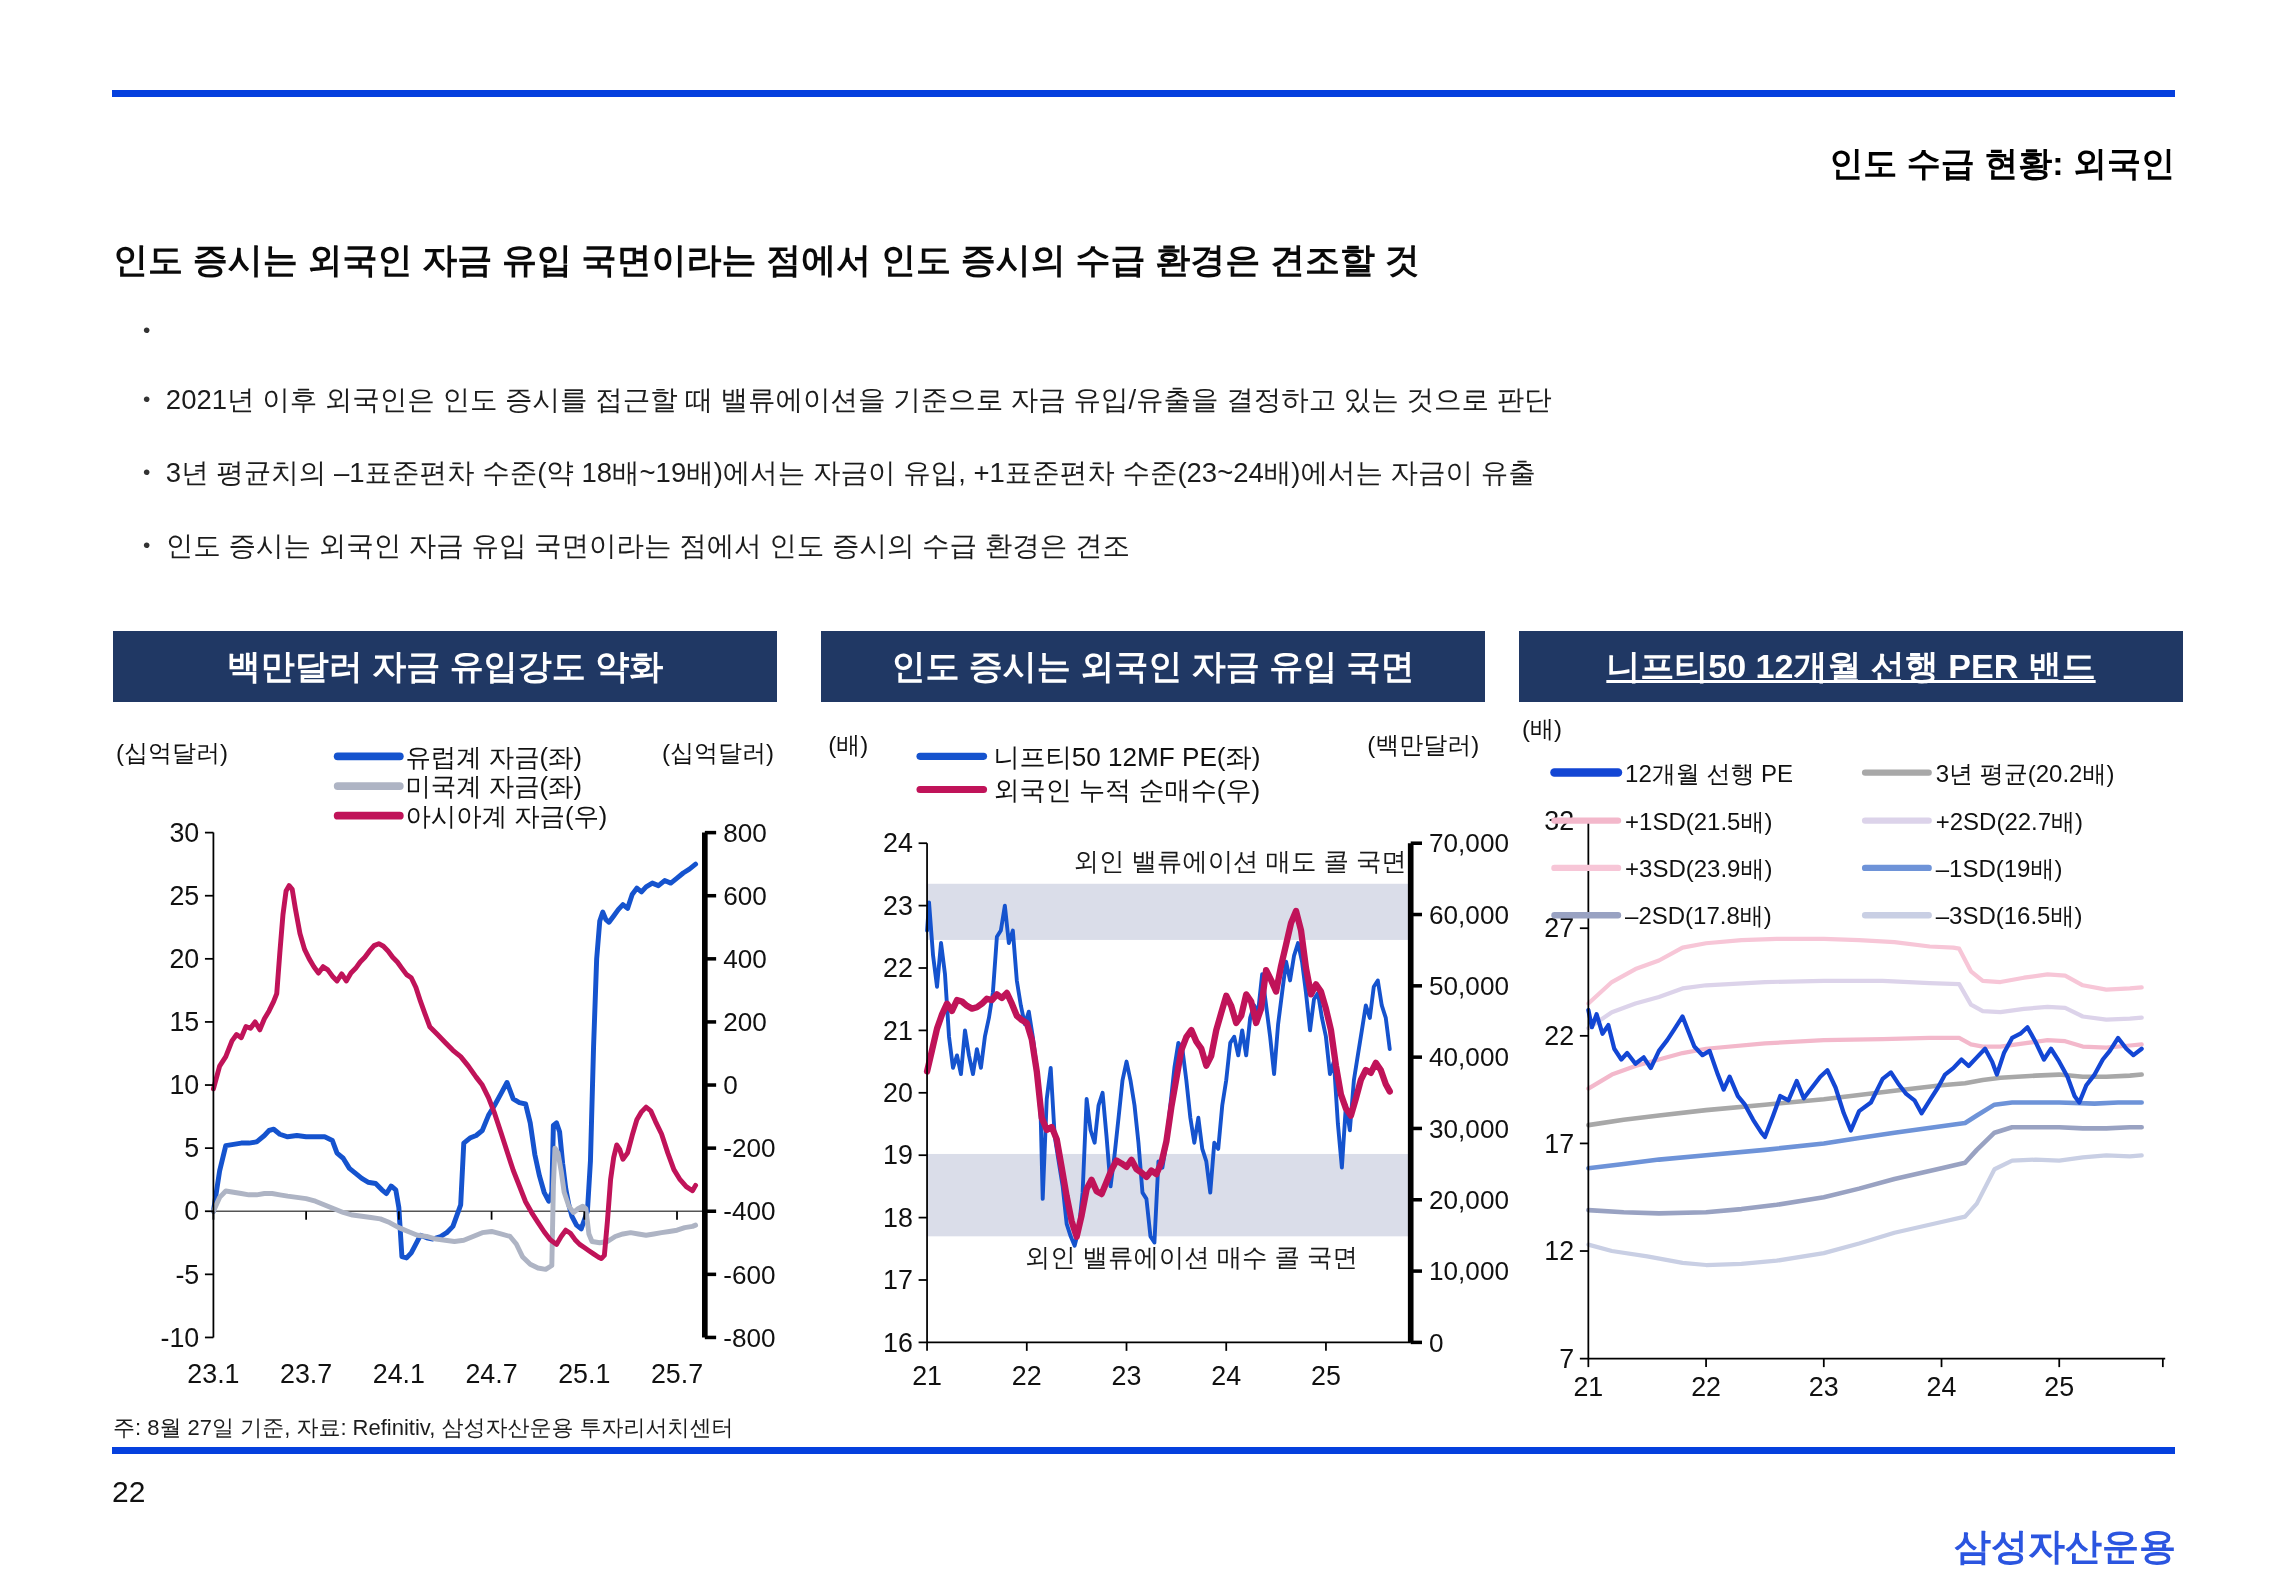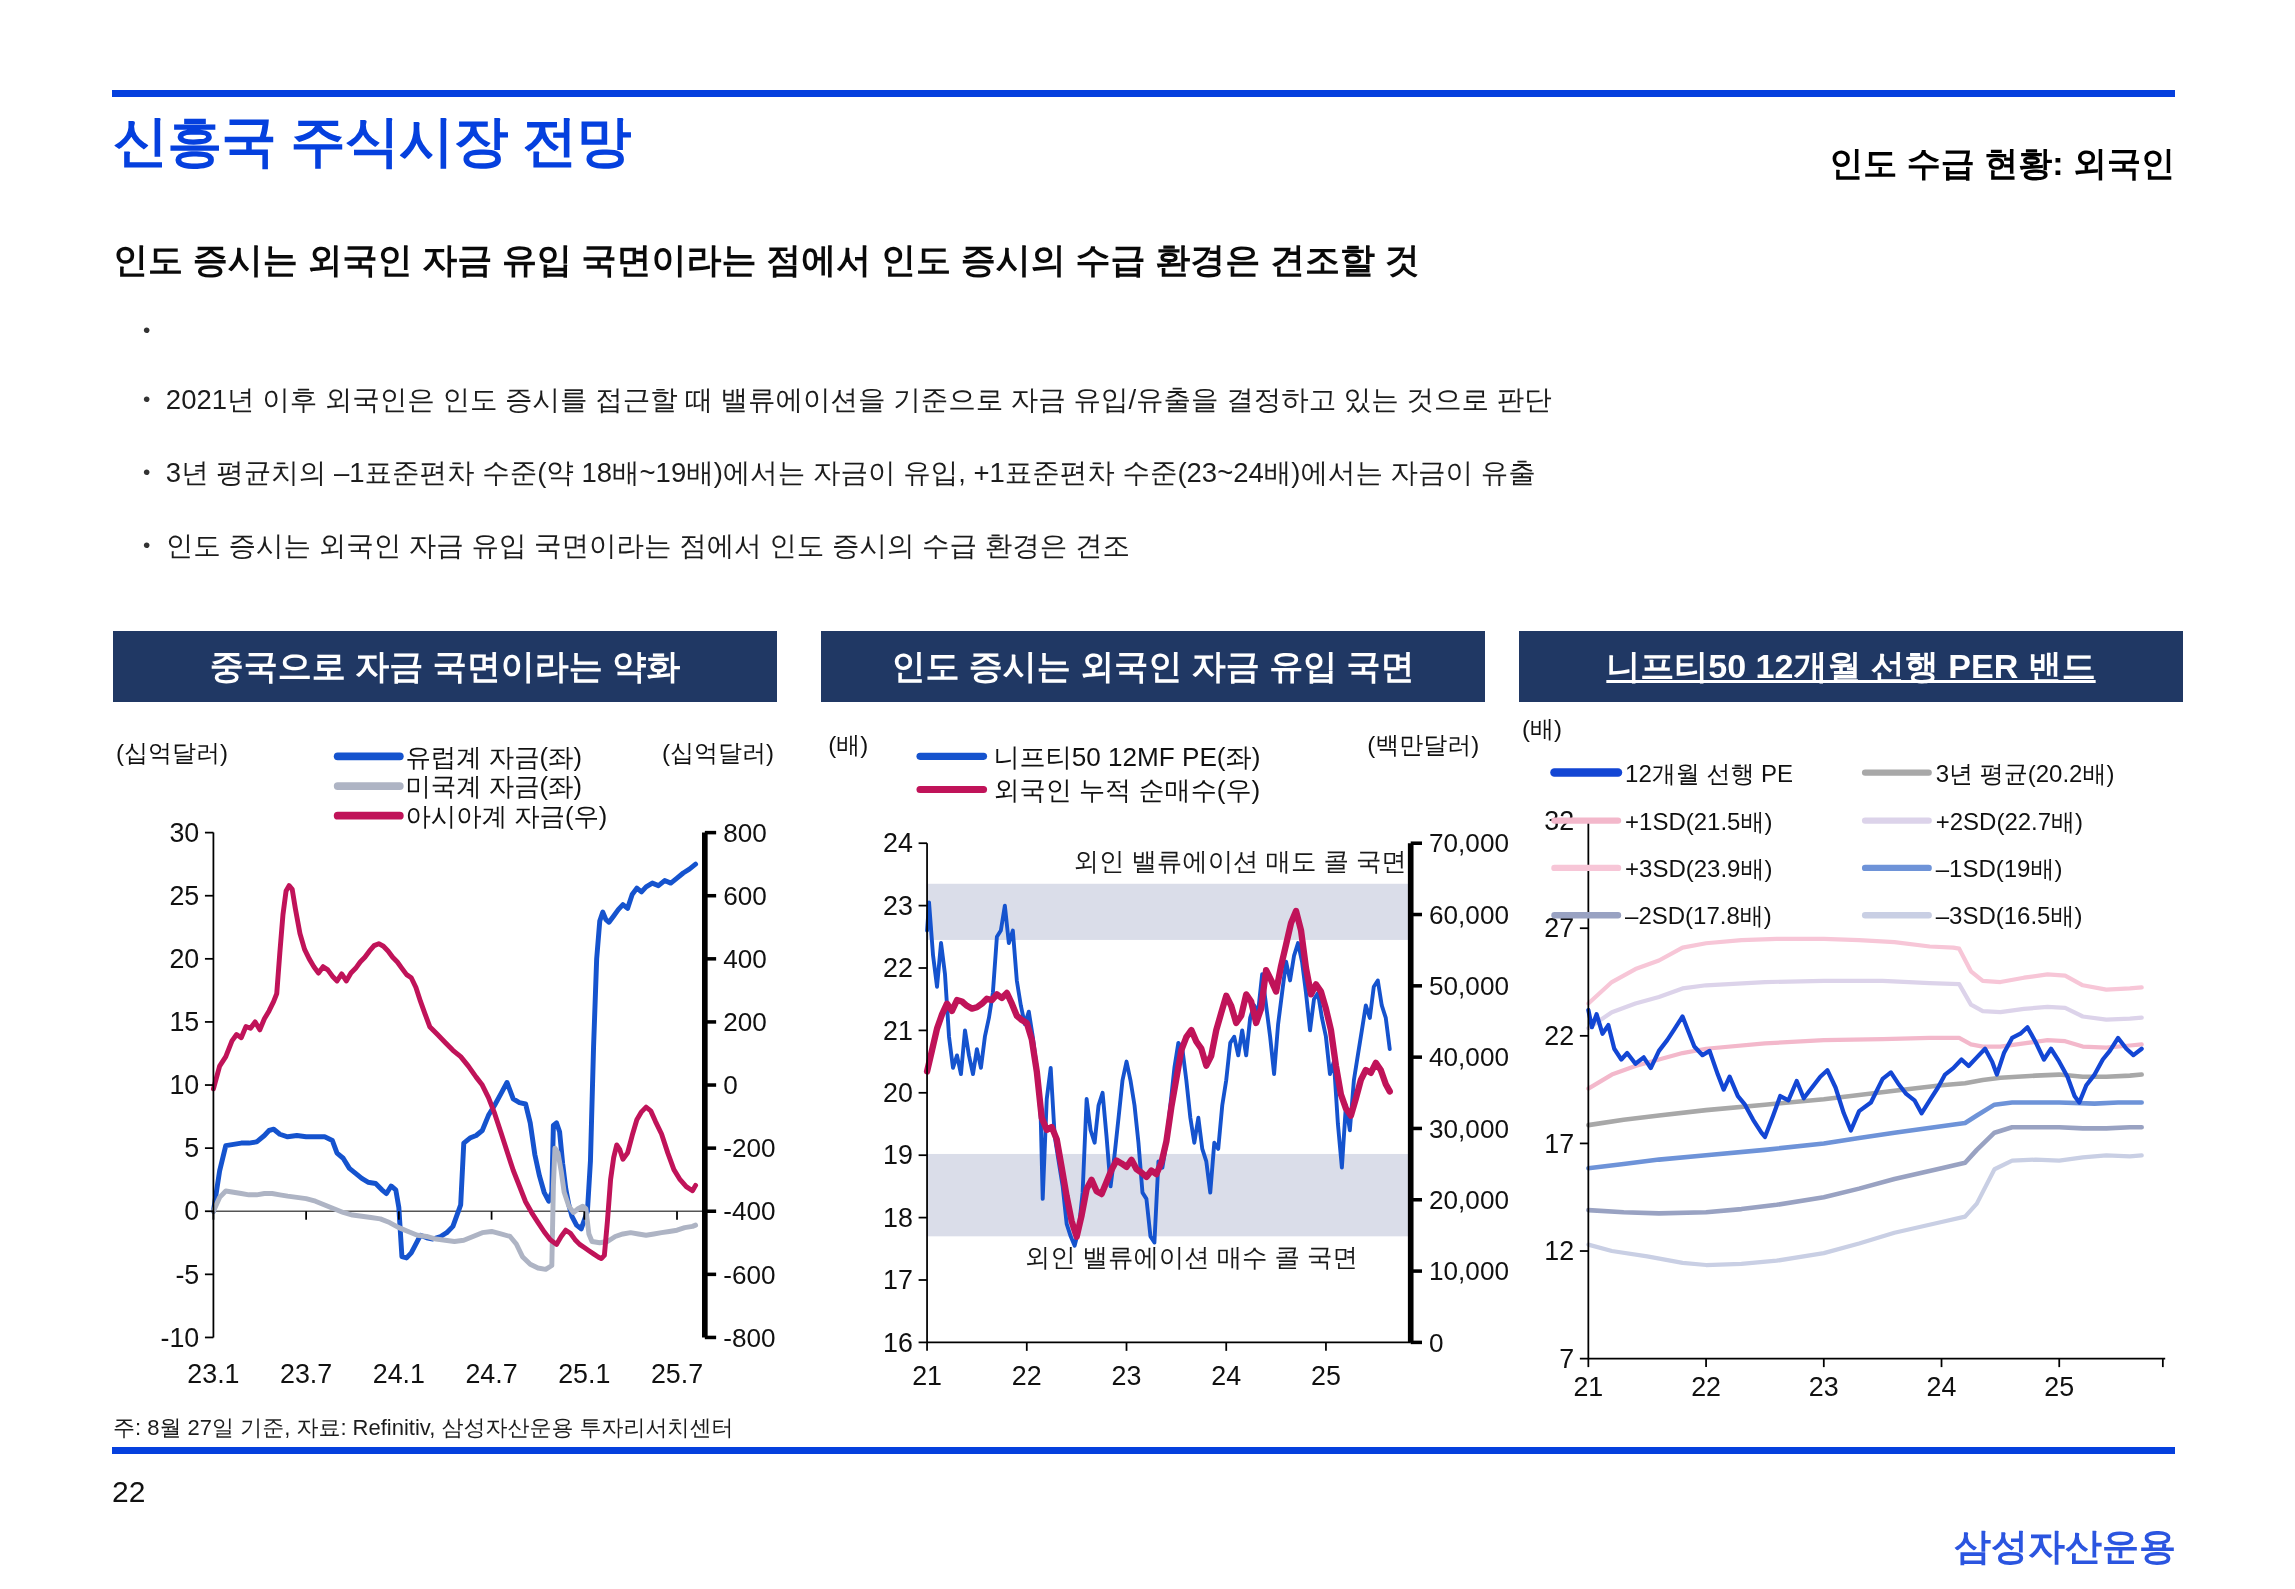--- a/index.html
+++ b/index.html
@@ -19,21 +19,20 @@
              font-family:"Liberation Sans","DejaVu Sans",sans-serif;}
   .footnote{position:absolute;left:113px;top:1413px;font-size:22px;color:#1c1c1c;}
   .page-num{position:absolute;left:112px;top:1475px;font-size:30px;color:#111;}
   .logo{position:absolute;right:119px;top:1522px;font-size:37px;font-weight:700;}
 </style>
 </head>
 <body>
 
 <div class="page">
   <div class="rule" style="top: 90px; background: rgb(5, 64, 222);"></div>
-  <div class="page-title" style="color: rgb(5, 64, 222);">신흥국 주식시장 전망</div>
   <div class="header-right">인도 수급 현황: 외국인</div>
   <div class="subtitle">인도 증시는 외국인 자금 유입 국면이라는 점에서 인도 증시의 수급 환경은 견조할 것</div>
 
   <div class="bullets">
     <div class="bullet">
       <span class="dot">•</span>
     </div>
     <div class="bullet">
       <span class="dot">•</span>
       <span>2021년 이후 외국인은 인도 증시를 접근할 때 밸류에이션을 기준으로 자금 유입/유출을 결정하고 있는 것으로 판단</span>
@@ -42,21 +41,21 @@
       <span class="dot">•</span>
       <span>3년 평균치의 –1표준편차 수준(약 18배~19배)에서는 자금이 유입, +1표준편차 수준(23~24배)에서는 자금이 유출</span>
     </div>
     <div class="bullet">
       <span class="dot">•</span>
       <span>인도 증시는 외국인 자금 유입 국면이라는 점에서 인도 증시의 수급 환경은 견조</span>
     </div>
   </div>
 
   <div class="panel" style="left:113px;">
-    <div class="panel-header" style="background: rgb(32, 56, 100);">중국으로 자금 국면이라는 약화</div>
+    <div class="panel-header" style="background: rgb(32, 56, 100);">백만달러 자금 유입강도 약화</div>
     <svg id="chart0" viewBox="0 0 940 1007">
         <line x1="142" y1="721.25" x2="838" y2="721.25" stroke="#555" stroke-width="2"></line>
         <path d="M142.0 721.3L150.8 664.0L159.5 628.3L170.5 626.5L181.4 624.7L192.3 624.7L203.3 622.9L214.2 614.0L220.8 606.9L227.4 605.1L236.1 612.2L247.1 615.8L260.2 614.0L273.3 615.8L286.5 615.8L299.6 615.8L310.5 621.1L317.1 639.0L325.8 646.2L334.6 660.5L343.4 667.6L352.1 674.8L360.9 680.1L371.8 681.9L380.6 690.9L387.1 696.2L393.7 685.5L400.3 690.9L404.6 715.9L409.0 785.6L415.6 787.4L422.2 780.2L428.7 767.7L435.3 755.2L444.0 758.8L452.8 760.6L463.7 757.0L472.5 751.6L481.2 742.7L492.2 712.3L496.6 624.7L505.3 617.6L514.1 614.0L522.8 606.9L531.6 585.4L540.3 571.1L549.1 555.0L557.8 538.9L566.6 562.2L575.4 567.5L584.1 569.3L590.7 596.1L597.2 640.8L603.8 671.2L610.4 694.4L616.9 707.0L621.3 694.4L623.5 599.7L627.9 596.1L632.3 608.6L636.6 653.3L641.0 689.1L645.4 712.3L649.8 728.4L656.3 740.9L662.9 746.3L667.3 733.8L671.7 721.3L676.0 649.8L680.4 488.9L684.8 363.8L689.2 310.1L693.5 297.6L697.9 308.3L702.3 311.9L708.9 303.0L715.4 294.0L722.0 286.9L728.6 292.3L735.1 272.6L741.7 263.6L748.3 269.0L754.8 261.9L763.6 256.5L772.3 260.1L781.1 252.9L789.8 256.5L798.6 249.4L807.4 242.2L816.1 236.8L824.9 229.7" fill="none" stroke="#1553CE" stroke-width="7" stroke-linejoin="round" stroke-linecap="round"></path>
         <path d="M142.0 721.3L150.8 701.6L159.5 692.6L170.5 694.4L181.4 696.2L192.3 698.0L203.3 698.0L214.2 696.2L225.2 696.2L236.1 698.0L247.1 699.8L260.2 701.6L273.3 703.4L286.5 707.0L299.6 712.3L312.7 717.7L325.8 723.0L339.0 726.6L352.1 728.4L365.2 730.2L378.4 732.0L391.5 737.3L404.6 744.5L417.8 749.9L430.9 755.2L444.0 757.0L457.2 760.6L470.3 762.4L483.4 764.1L496.6 762.4L509.7 757.0L522.8 751.6L536.0 749.9L549.1 753.4L562.2 757.0L571.0 767.7L579.7 785.6L590.7 796.3L601.6 801.7L612.6 803.5L621.3 798.1L623.5 685.5L625.7 631.9L630.1 639.0L634.5 664.0L638.8 694.4L645.4 714.1L652.0 723.0L658.5 717.7L665.1 714.1L669.5 717.7L673.8 753.4L678.2 764.1L689.2 765.9L700.1 764.1L711.1 757.0L722.0 753.4L732.9 751.6L743.9 753.4L754.8 755.2L765.8 753.4L776.7 751.6L787.7 749.9L798.6 748.1L809.5 744.5L820.5 742.7L824.9 740.9" fill="none" stroke="#AEB4C4" stroke-width="7" stroke-linejoin="round" stroke-linecap="round"></path>
         <path d="M142.0 547.9L150.8 515.7L159.5 502.3L168.3 479.9L174.8 471.0L181.4 475.5L188.0 459.8L194.5 462.1L201.1 453.1L207.7 464.3L214.2 448.7L220.8 437.5L227.4 424.1L231.7 412.9L236.1 354.8L240.5 301.2L244.9 267.7L249.2 260.1L253.6 265.4L258.0 292.3L264.6 328.0L271.1 350.3L277.7 363.8L284.3 374.9L290.8 383.9L297.4 374.9L304.0 379.4L310.5 388.3L317.1 395.0L323.7 385.2L330.2 395.0L336.8 383.9L343.4 377.2L349.9 368.2L356.5 361.5L363.1 352.6L369.6 345.0L376.2 342.3L382.8 345.9L389.3 352.6L395.9 361.5L402.5 368.2L409.0 377.2L415.6 386.1L422.2 390.6L428.7 404.0L435.3 424.1L441.8 442.0L448.4 459.8L459.4 471.0L470.3 482.2L481.2 493.3L492.2 502.3L503.1 515.7L514.1 531.3L522.8 542.5L531.6 560.4L540.3 582.7L549.1 609.5L557.8 636.3L566.6 663.2L575.4 685.5L584.1 707.8L592.9 723.5L601.6 736.9L610.4 750.3L619.1 761.5L627.9 768.2L634.5 757.0L641.0 748.1L647.6 752.5L654.2 761.5L660.7 768.2L667.3 772.6L673.8 777.1L680.4 781.6L687.0 786.0L691.4 788.3L695.7 783.8L700.1 734.7L704.5 676.6L708.9 645.3L713.2 627.4L717.6 634.1L722.0 647.5L728.6 638.6L735.1 614.0L741.7 591.7L748.3 580.5L754.8 573.8L761.4 579.1L768.0 593.9L776.7 611.8L785.5 638.6L794.2 662.3L803.0 676.6L811.7 686.4L820.5 692.2L824.9 684.6" fill="none" stroke="#C01359" stroke-width="7" stroke-linejoin="round" stroke-linecap="round"></path>
         <line x1="142" y1="900" x2="142" y2="185" stroke="#000" stroke-width="2.5"></line>
         <line x1="130" y1="185" x2="142" y2="185" stroke="#000" stroke-width="2.5"></line>
         <text x="122" y="198" text-anchor="end" font-size="38" fill="#111">30</text>
         <line x1="130" y1="274.375" x2="142" y2="274.375" stroke="#000" stroke-width="2.5"></line>
         <text x="122" y="287.375" text-anchor="end" font-size="38" fill="#111">25</text>

